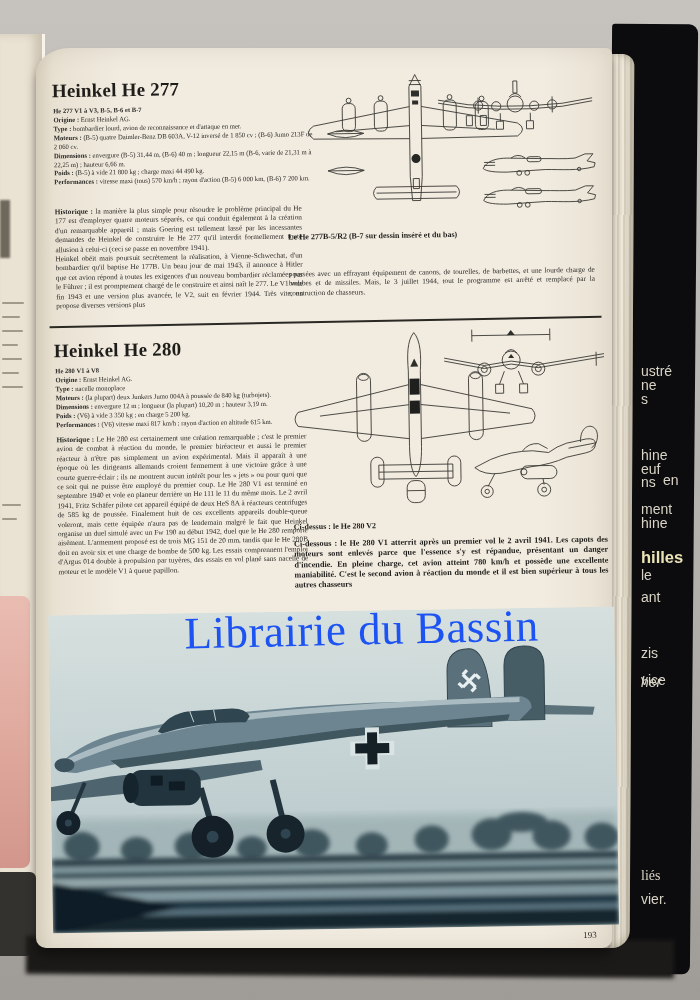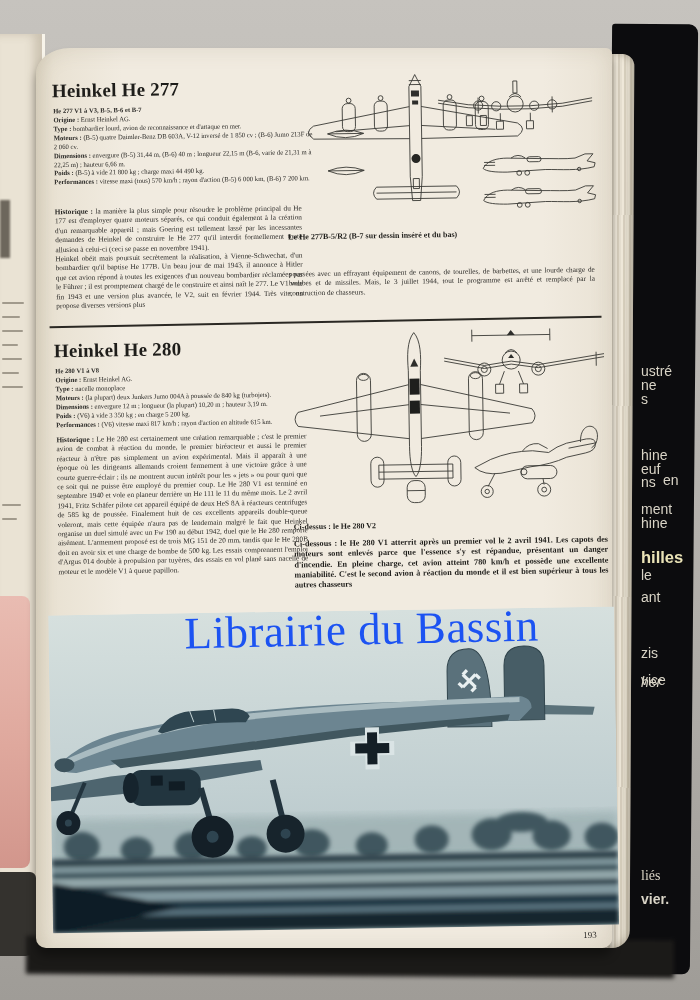--- a/index.html
+++ b/index.html
@@ -85,21 +85,21 @@
     <span class="cover-frag" style="top: 120px; margin-left: 22px;">en</span>
     <span class="cover-frag" style="top: 149px;">ment</span>
     <span class="cover-frag" style="top: 163px;">hine</span>
     <span class="cover-frag big" style="top: 188px; margin-top: 8px;">hilles</span>
     <span class="cover-frag" style="top: 215px;">le</span>
     <span class="cover-frag" style="top: 237px;">ant</span>
     <span class="cover-frag" style="top: 293px;">zis</span>
     <span class="cover-frag" style="top: 322px; font-style: italic;">her</span>
     <span class="cover-frag" style="top: 320px;">vice</span>
     <span class="cover-frag" style="top: 516px; font-family: Liberation Serif, serif;">liés</span>
-    <span class="cover-frag" style="top: 539px; font-weight: bold;">vier.</span>
+    <span class="cover-frag" style="top: 539px;">vier.</span>
   </div>
 
 <div class="page">
 <div class="content">
 
   <div class="abs entry-title" style="left:22px;top:28px;">Heinkel He 277</div>
   <div class="abs variants" style="left:23px;top:55px;">He 277 V1 à V3, B-5, B-6 et B-7</div>
   <div class="abs specs" style="left:23px;top:64px;width:263px;">
 
   <div class="spec-row"><span class="spec-label">Origine :</span> <span>Ernst Heinkel AG.</span></div>

